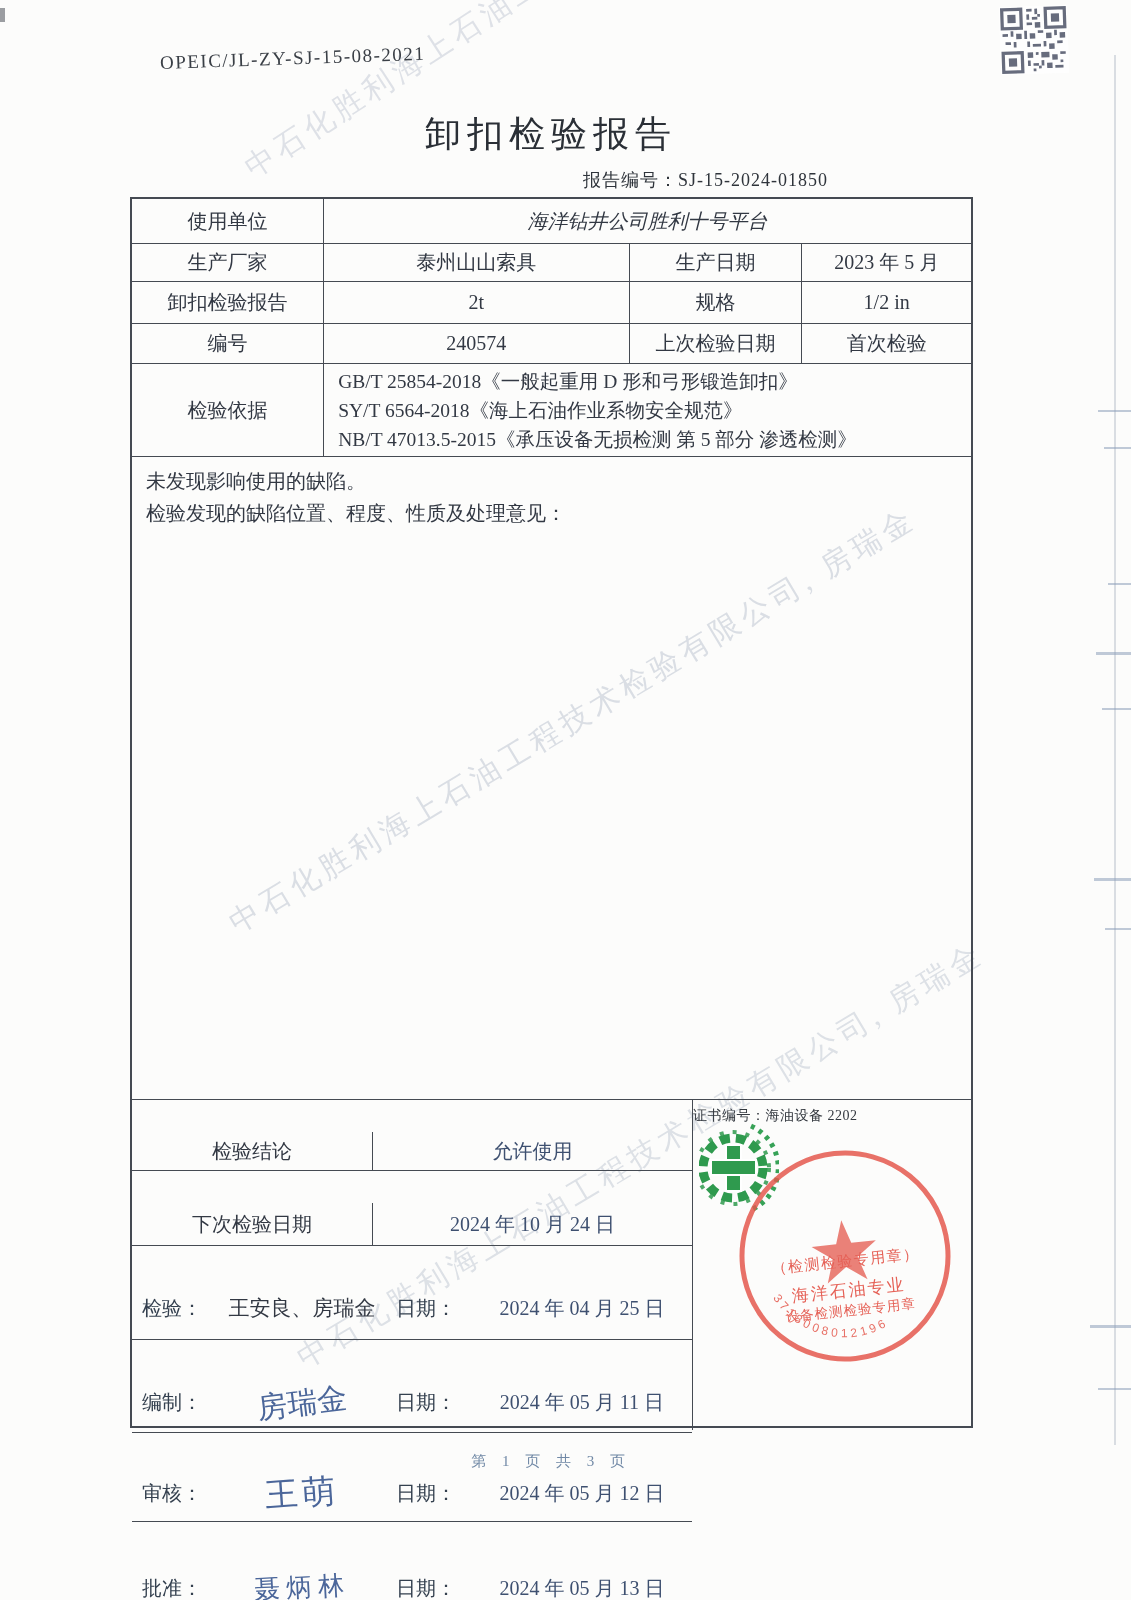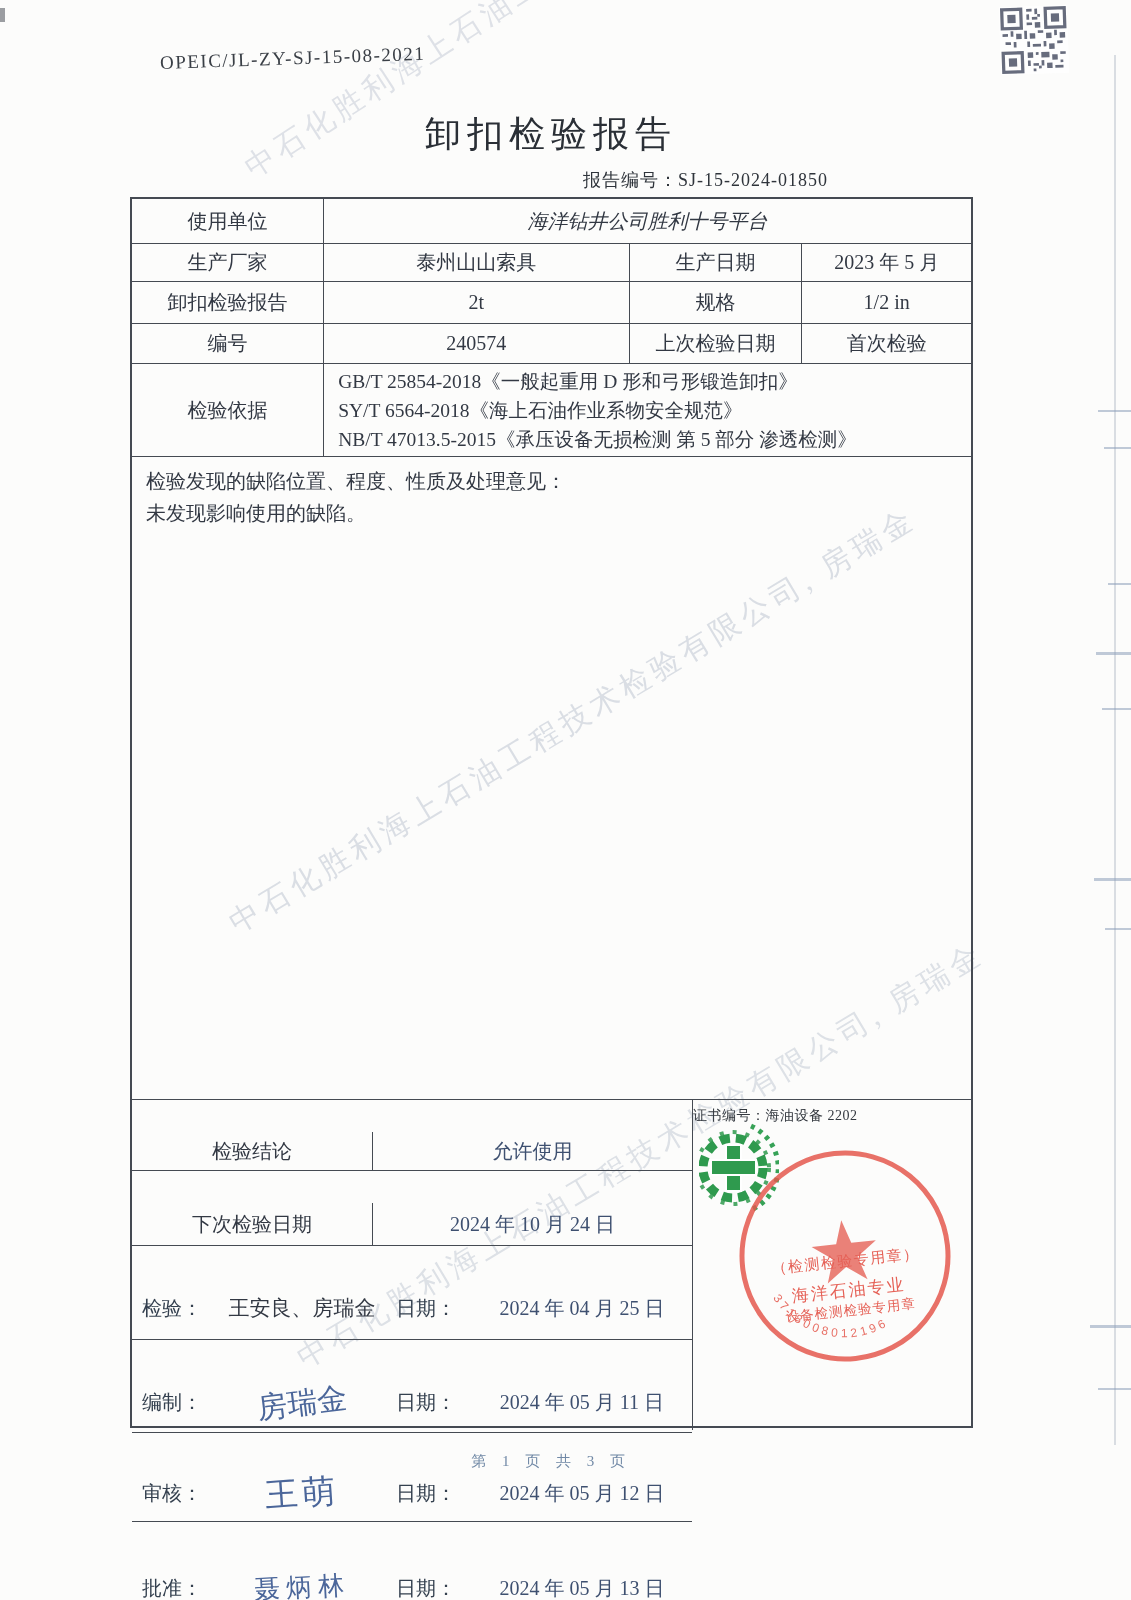--- a/index.html
+++ b/index.html
@@ -190,22 +190,22 @@
   <div class="trow r5">
     <div class="tcell c1">检验依据</div>
     <div class="std-lines">
       <div>GB/T 25854-2018《一般起重用 D 形和弓形锻造卸扣》</div>
       <div>SY/T 6564-2018《海上石油作业系物安全规范》</div>
       <div>NB/T 47013.5-2015《承压设备无损检测 第 5 部分 渗透检测》</div>
     </div>
   </div>
 
   <div class="defects">
+    <div>未发现影响使用的缺陷。</div>
     <div>检验发现的缺陷位置、程度、性质及处理意见：</div>
-    <div>未发现影响使用的缺陷。</div>
   </div>
 
   <div class="bottom">
     <div class="concl">
 
       <div class="crow ca">
         <div class="clabel">检验结论</div>
         <div class="cvalue">允许使用</div>
       </div>
 

